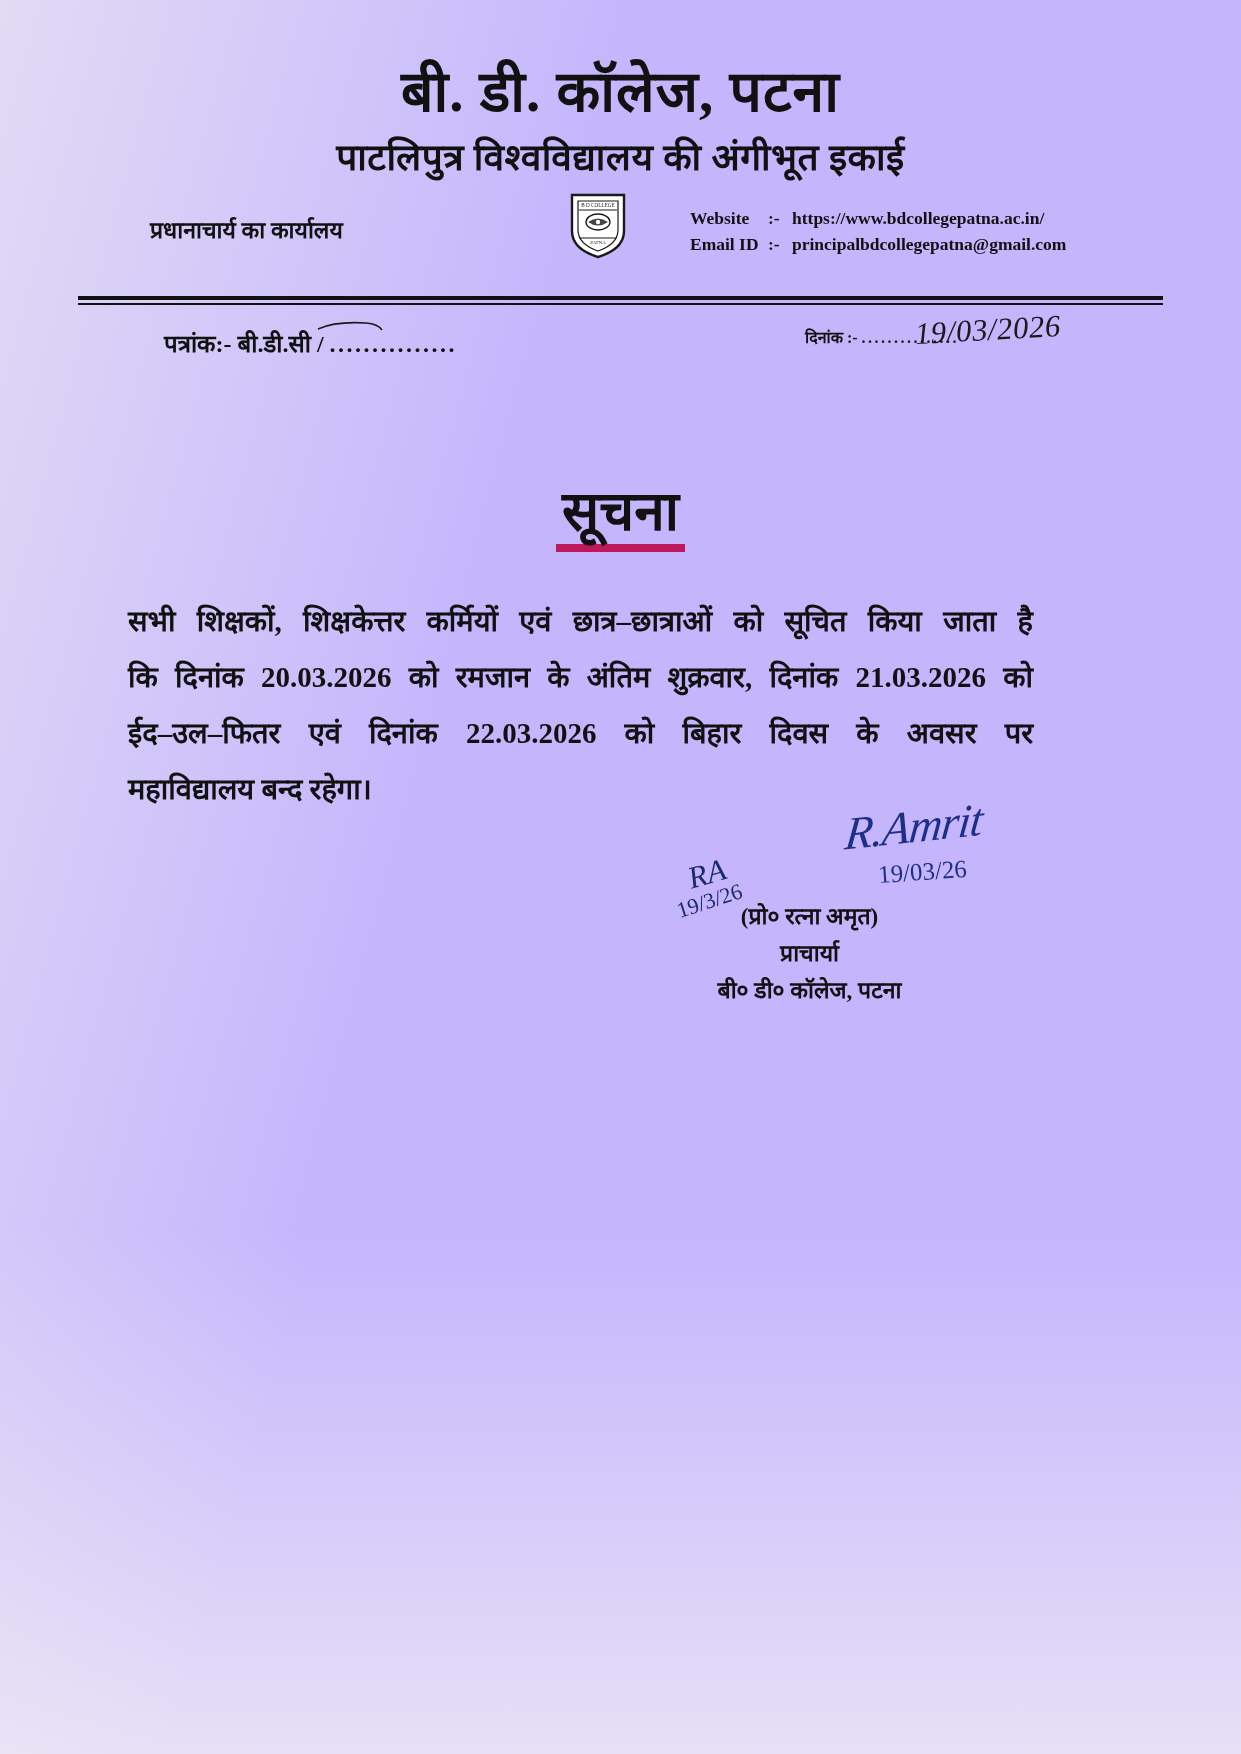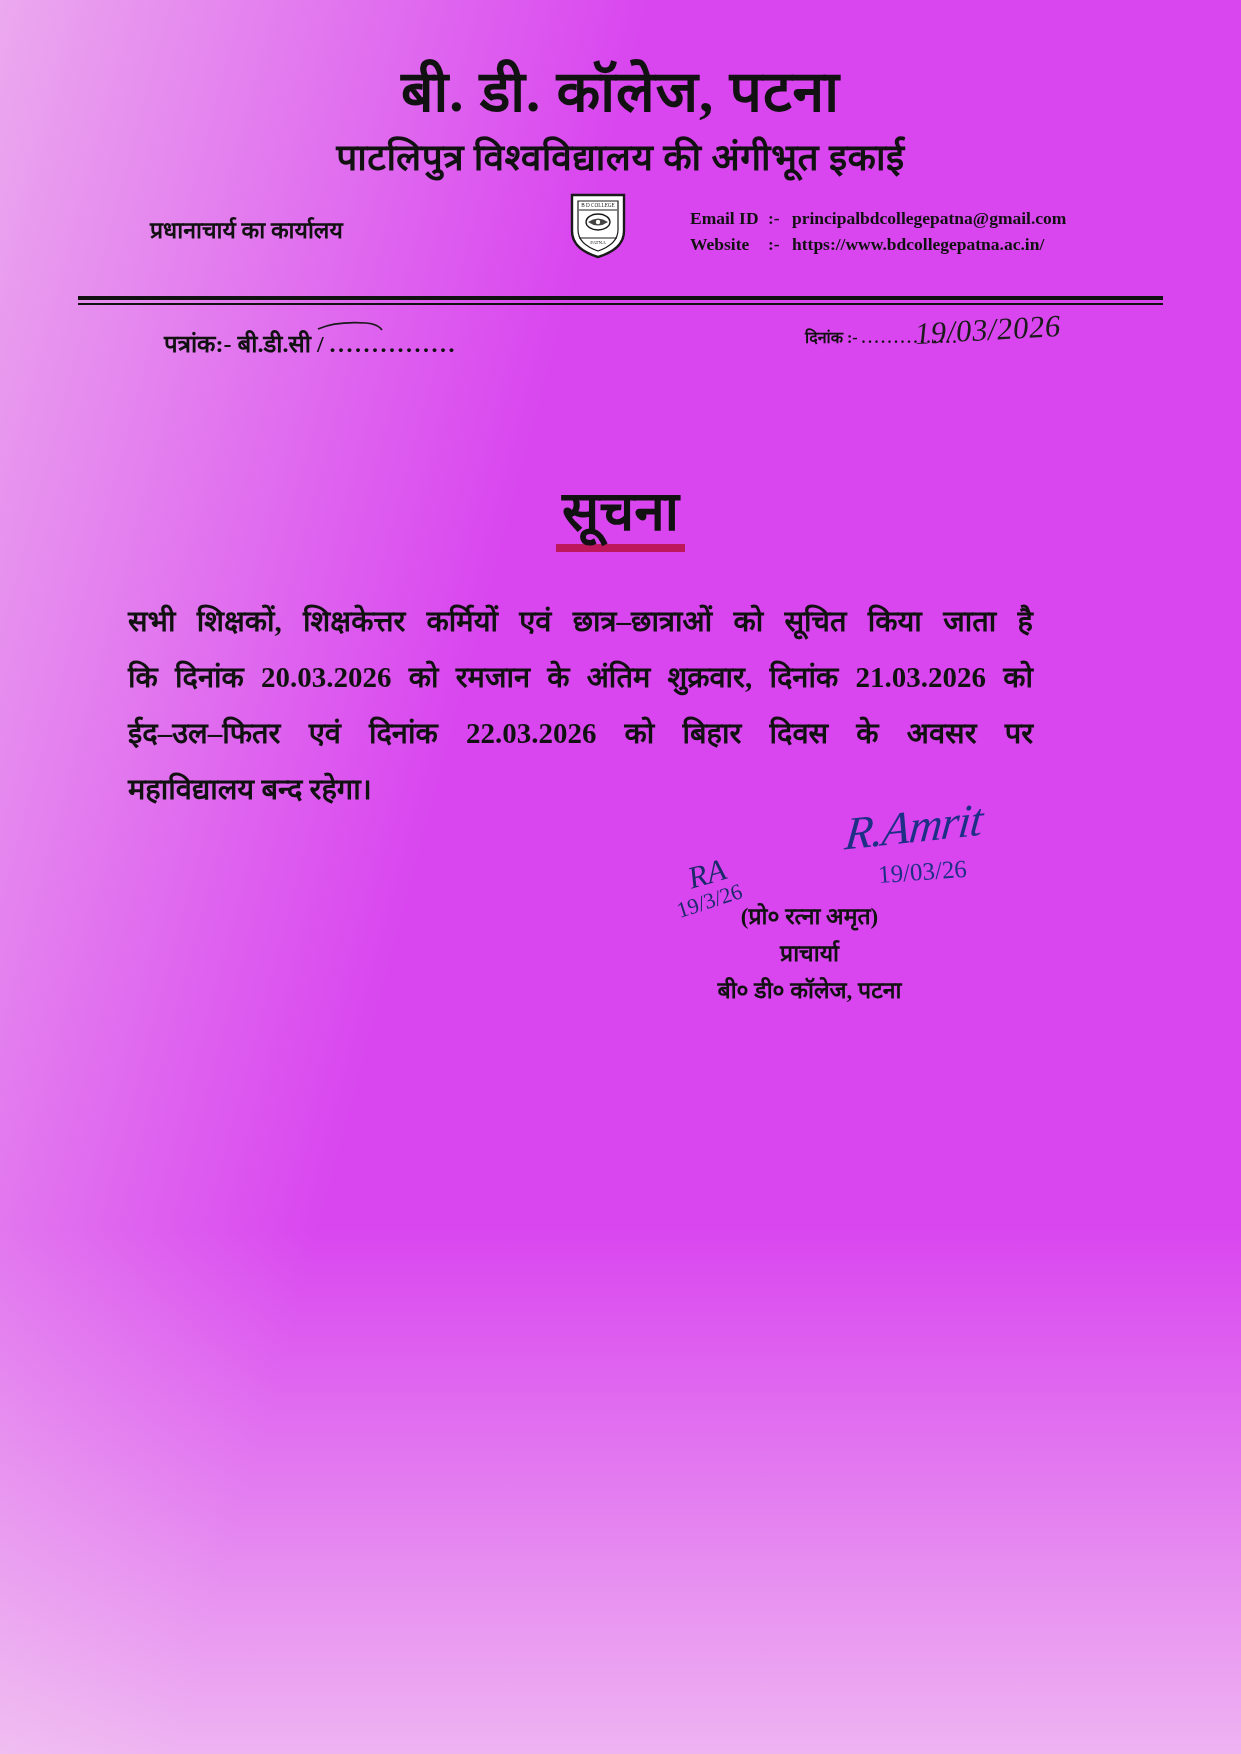--- a/index.html
+++ b/index.html
@@ -4,21 +4,21 @@
 <style>
   html, body {
     margin: 0;
     padding: 0;
     background: #ffffff;
   }
   .page {
     position: relative;
     width: 1241px;
     height: 1754px;
-    background: #d946ef;
+    background: #c4b5fd;
     margin: 0 auto;
     overflow: hidden;
     font-family: "Liberation Sans", sans-serif;
     color: #0c0c0c;
   }
   
   .scan-tint {
     position: absolute;
     inset: 0;
     background:
@@ -285,24 +285,24 @@
           <text x="32" y="16" font-size="5.2" text-anchor="middle" font-family="Liberation Serif, serif" fill="#1a1a1a">B D COLLEGE</text>
           <ellipse cx="32" cy="31" rx="12" ry="8" fill="none" stroke="#1a1a1a" stroke-width="1.3"></ellipse>
           <path d="M22 31 Q32 24 42 31 Q32 38 22 31 Z" fill="#1a1a1a" opacity="0.82"></path>
           <circle cx="32" cy="31" r="2.2" fill="#fdfdfa"></circle>
           <text x="32" y="53" font-size="5" text-anchor="middle" font-family="Liberation Serif, serif" fill="#1a1a1a">PATNA</text>
         </svg>
       </div>
 
       <div class="contact">
         <span class="row">
-          <span class="lbl">Email ID</span><span class="sep">:-</span><span>principalbdcollegepatna@gmail.com</span>
+          <span class="lbl">Website</span><span class="sep">:-</span><span>https://www.bdcollegepatna.ac.in/</span>
         </span>
         <span class="row">
-          <span class="lbl">Website</span><span class="sep">:-</span><span>https://www.bdcollegepatna.ac.in/</span>
+          <span class="lbl">Email ID</span><span class="sep">:-</span><span>principalbdcollegepatna@gmail.com</span>
         </span>
       </div>
     </div>
   </div>
 
   <div class="rule-wrap">
     <div class="rule-thick"></div>
     <div class="rule-thin"></div>
   </div>
 

